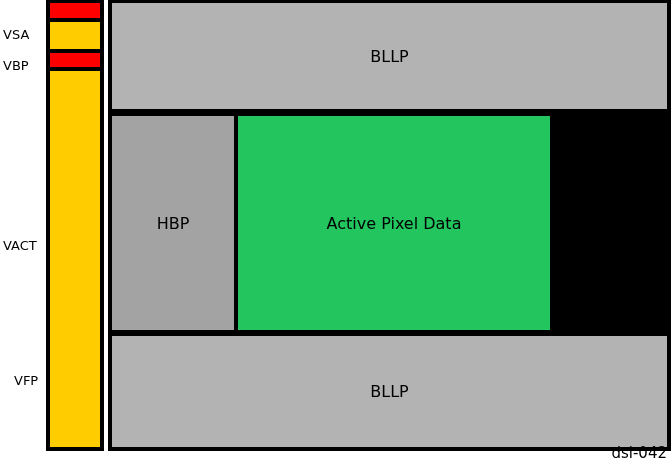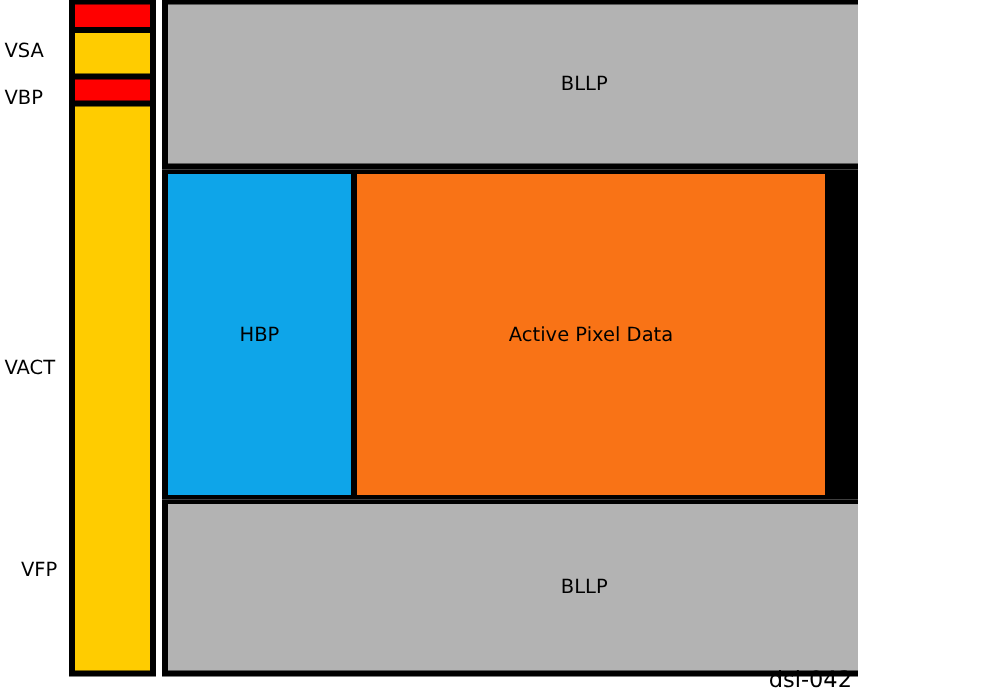--- a/index.html
+++ b/index.html
@@ -5,21 +5,21 @@
   html, body {
     margin: 0;
     padding: 0;
     background: #ffffff;
   }
   body {
     font-family: "DejaVu Sans", sans-serif;
   }
   #diagram {
     position: relative;
-    width: 572px;
+    width: 671px;
     height: 463px;
     background: #ffffff;
     overflow: hidden;
   }
   
   .vlabel {
     position: absolute;
     left: 0;
     width: 44px;
     text-align: left;
@@ -50,27 +50,27 @@
   .row {
     position: absolute;
     left: 108px;
     background: #000000;
   }
   .cell {
     position: absolute;
     display: flex;
     align-items: center;
     justify-content: center;
-    font-size: 13px;
+    font-size: 16px;
     color: #000000;
     white-space: nowrap;
   }
   .cell-gray  { background: #b3b3b3; }
-  .cell-green { background: #0ea5e9; }
-  .cell-blue  { background: #f97316; color: #000000; }
+  .cell-green { background: #a3a3a3; }
+  .cell-blue  { background: #22c55e; color: #000000; }
 
   
   .watermark {
     position: absolute;
     right: 4px;
     bottom: 1px;
     font-size: 15px;
     color: #000000;
     letter-spacing: 0px;
     font-family: "DejaVu Sans", sans-serif;

